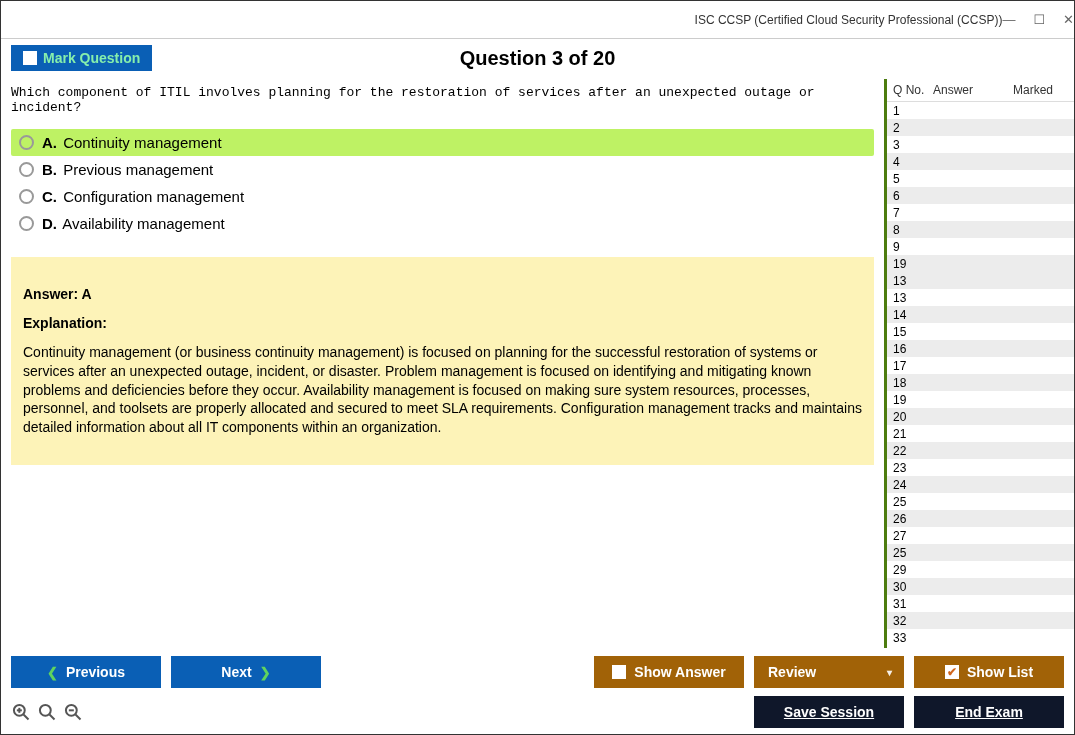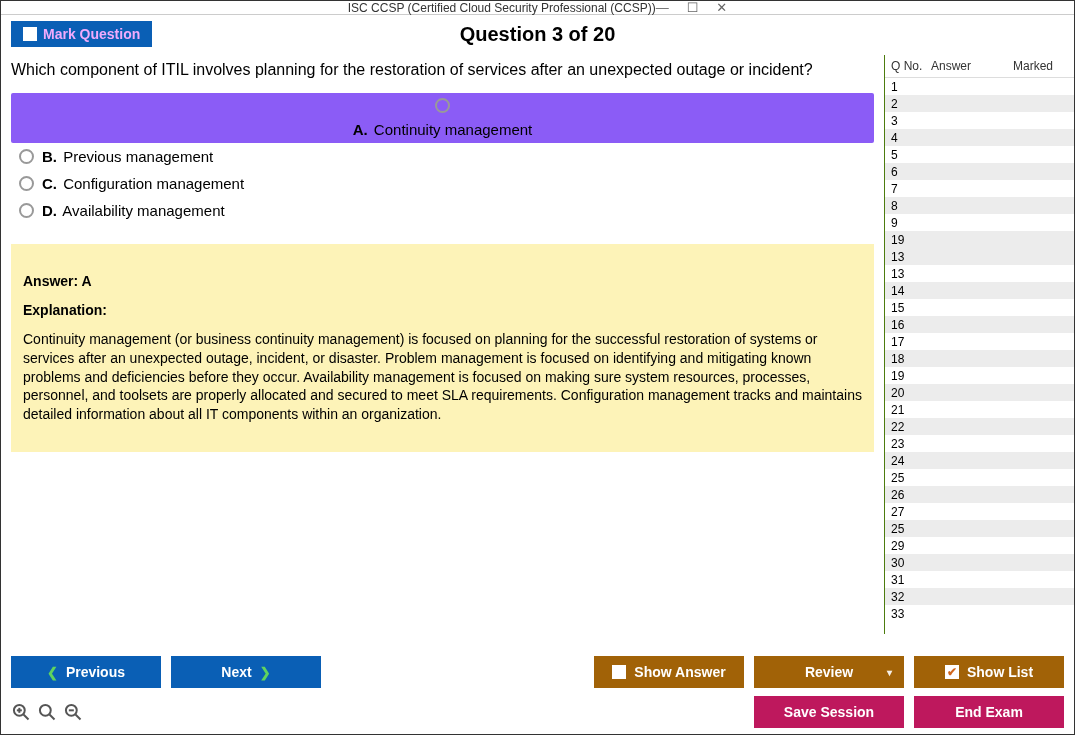--- a/index.html
+++ b/index.html
@@ -6,40 +6,40 @@
   body {
     font-family: Arial, Helvetica, sans-serif;
     background: #fff;
     width: 1075px;
     height: 735px;
     overflow: hidden;
     border: 1px solid #333;
     position: relative;
   }
   .titlebar {
-    height: 14px;
+    height: 38px;
     display: flex;
     align-items: center;
-    justify-content: center;
-    padding: 0 24px;
+    justify-content: flex-end;
+    padding: 0 0;
     font-size: 12px;
     color: #333;
     border-bottom: 1px solid #ccc;
   }
   .titlebar-controls { display: flex; gap: 18px; color:#666; font-size:13px;}
   .titlebar-controls span { cursor: default; }
   .header-row {
     display: flex;
     align-items: center;
     padding: 6px 10px 8px 10px;
     position: relative;
   }
   .mark-btn {
     background: #0a5fb5;
-    color: #f0abfc;
+    color: #86efac;
     font-weight: bold;
     font-size: 14px;
     padding: 5px 12px;
     display: inline-flex;
     align-items: center;
     gap: 6px;
     cursor: pointer;
   }
   .mark-btn .checkbox-icon {
     width: 14px; height: 14px; background:#fff; display:inline-block;
@@ -50,43 +50,43 @@
   }
   .main {
     display: flex;
     height: calc(100% - 26px - 48px - 80px);
   }
   .content {
     flex: 1;
     padding: 6px 10px 10px 10px;
     overflow: auto;
   }
-  .question-text { font-size: 16px; margin-bottom: 14px; }
+  .question-text { font-size: 13px; margin-bottom: 14px; font-family: Liberation Mono, monospace; }
   .options { margin-bottom: 20px; }
   .option {
     display: flex; align-items: center; gap: 8px;
     padding: 5px 8px; font-size: 15px; border-radius:2px;
   }
-  .option.correct { background: #8b5cf6; flex-direction: column; }
+  .option.correct { background: #bef264; }
   .radio {
     width: 15px; height: 15px; border: 2px solid #999; border-radius: 50%;
     display:inline-block; flex-shrink:0;
   }
   .opt-label { font-weight: bold; margin-right:2px;}
   .answer-box {
     background: #fdf3b8;
     padding: 28px 12px;
     font-size: 14px;
     line-height: 1.35;
   }
   .answer-box .ans-line { font-weight: bold; margin-bottom: 10px; }
   .answer-box .exp-label { font-weight: bold; margin-bottom: 10px; }
   .sidepanel {
     width: 190px;
-    border-left: 1px solid #4d7c0f;
+    border-left: 3px solid #4d7c0f;
     display:flex; flex-direction:column;
     font-size: 12px;
   }
   .sidepanel-header {
     display: grid;
     grid-template-columns: 40px 1fr 55px;
     padding: 4px 6px;
     border-bottom: 1px solid #ddd;
     color:#333;
   }
@@ -109,30 +109,30 @@
   .btn-row { display:flex; align-items:center; gap:10px; margin-bottom:8px;}
   .btn-row .spacer { flex:1; }
   .btn {
     min-width: 150px; height: 32px;
     color:#fff; font-weight:bold; font-size:14px;
     display:inline-flex; align-items:center; justify-content:center;
     gap:8px; cursor:pointer; padding:0 12px;
   }
   .btn.blue { background:#0a5fb5; }
   .btn.orange { background:#a16207; }
-  .btn.navy { background:#be185d; }
+  .btn.navy { background:#0f172a;text-decoration:underline; }
   .chev { font-size:13px; font-weight:bold;}
   .chev.green { color:#5fd35f; }
   .checkbox-white { width:14px; height:14px; background:#fff; display:inline-flex; align-items:center; justify-content:center; color:#d1671e; font-size:12px; font-weight:bold;}
   .zoom-row { display:flex; gap:6px; color:#555; font-size:20px; align-items:center;}
   .zoom-row span { cursor:pointer; display:inline-flex; align-items:center; justify-content:center;}
   .btn-row2 { display:flex; justify-content:space-between; align-items:center;}
   .right-btns { display:flex; gap:10px;}
   .dropdown-caret { margin-left:auto; font-size:10px; opacity:.9;}
-  .btn.review { justify-content:center; padding:0 14px; position:relative;}
+  .btn.review { justify-content:flex-start; padding:0 14px; position:relative;}
   .btn.review .dropdown-caret{ position:absolute; right:12px;}
   
   .sidepanel-list::-webkit-scrollbar { width: 16px; }
   .sidepanel-list::-webkit-scrollbar-track { background:#f0f0f0; }
   .sidepanel-list::-webkit-scrollbar-thumb { background:#c7c7c7; border:1px solid #aaa;}
   svg.mag { width:20px; height:20px; }
 </style>
 </head>
 <body>
 

